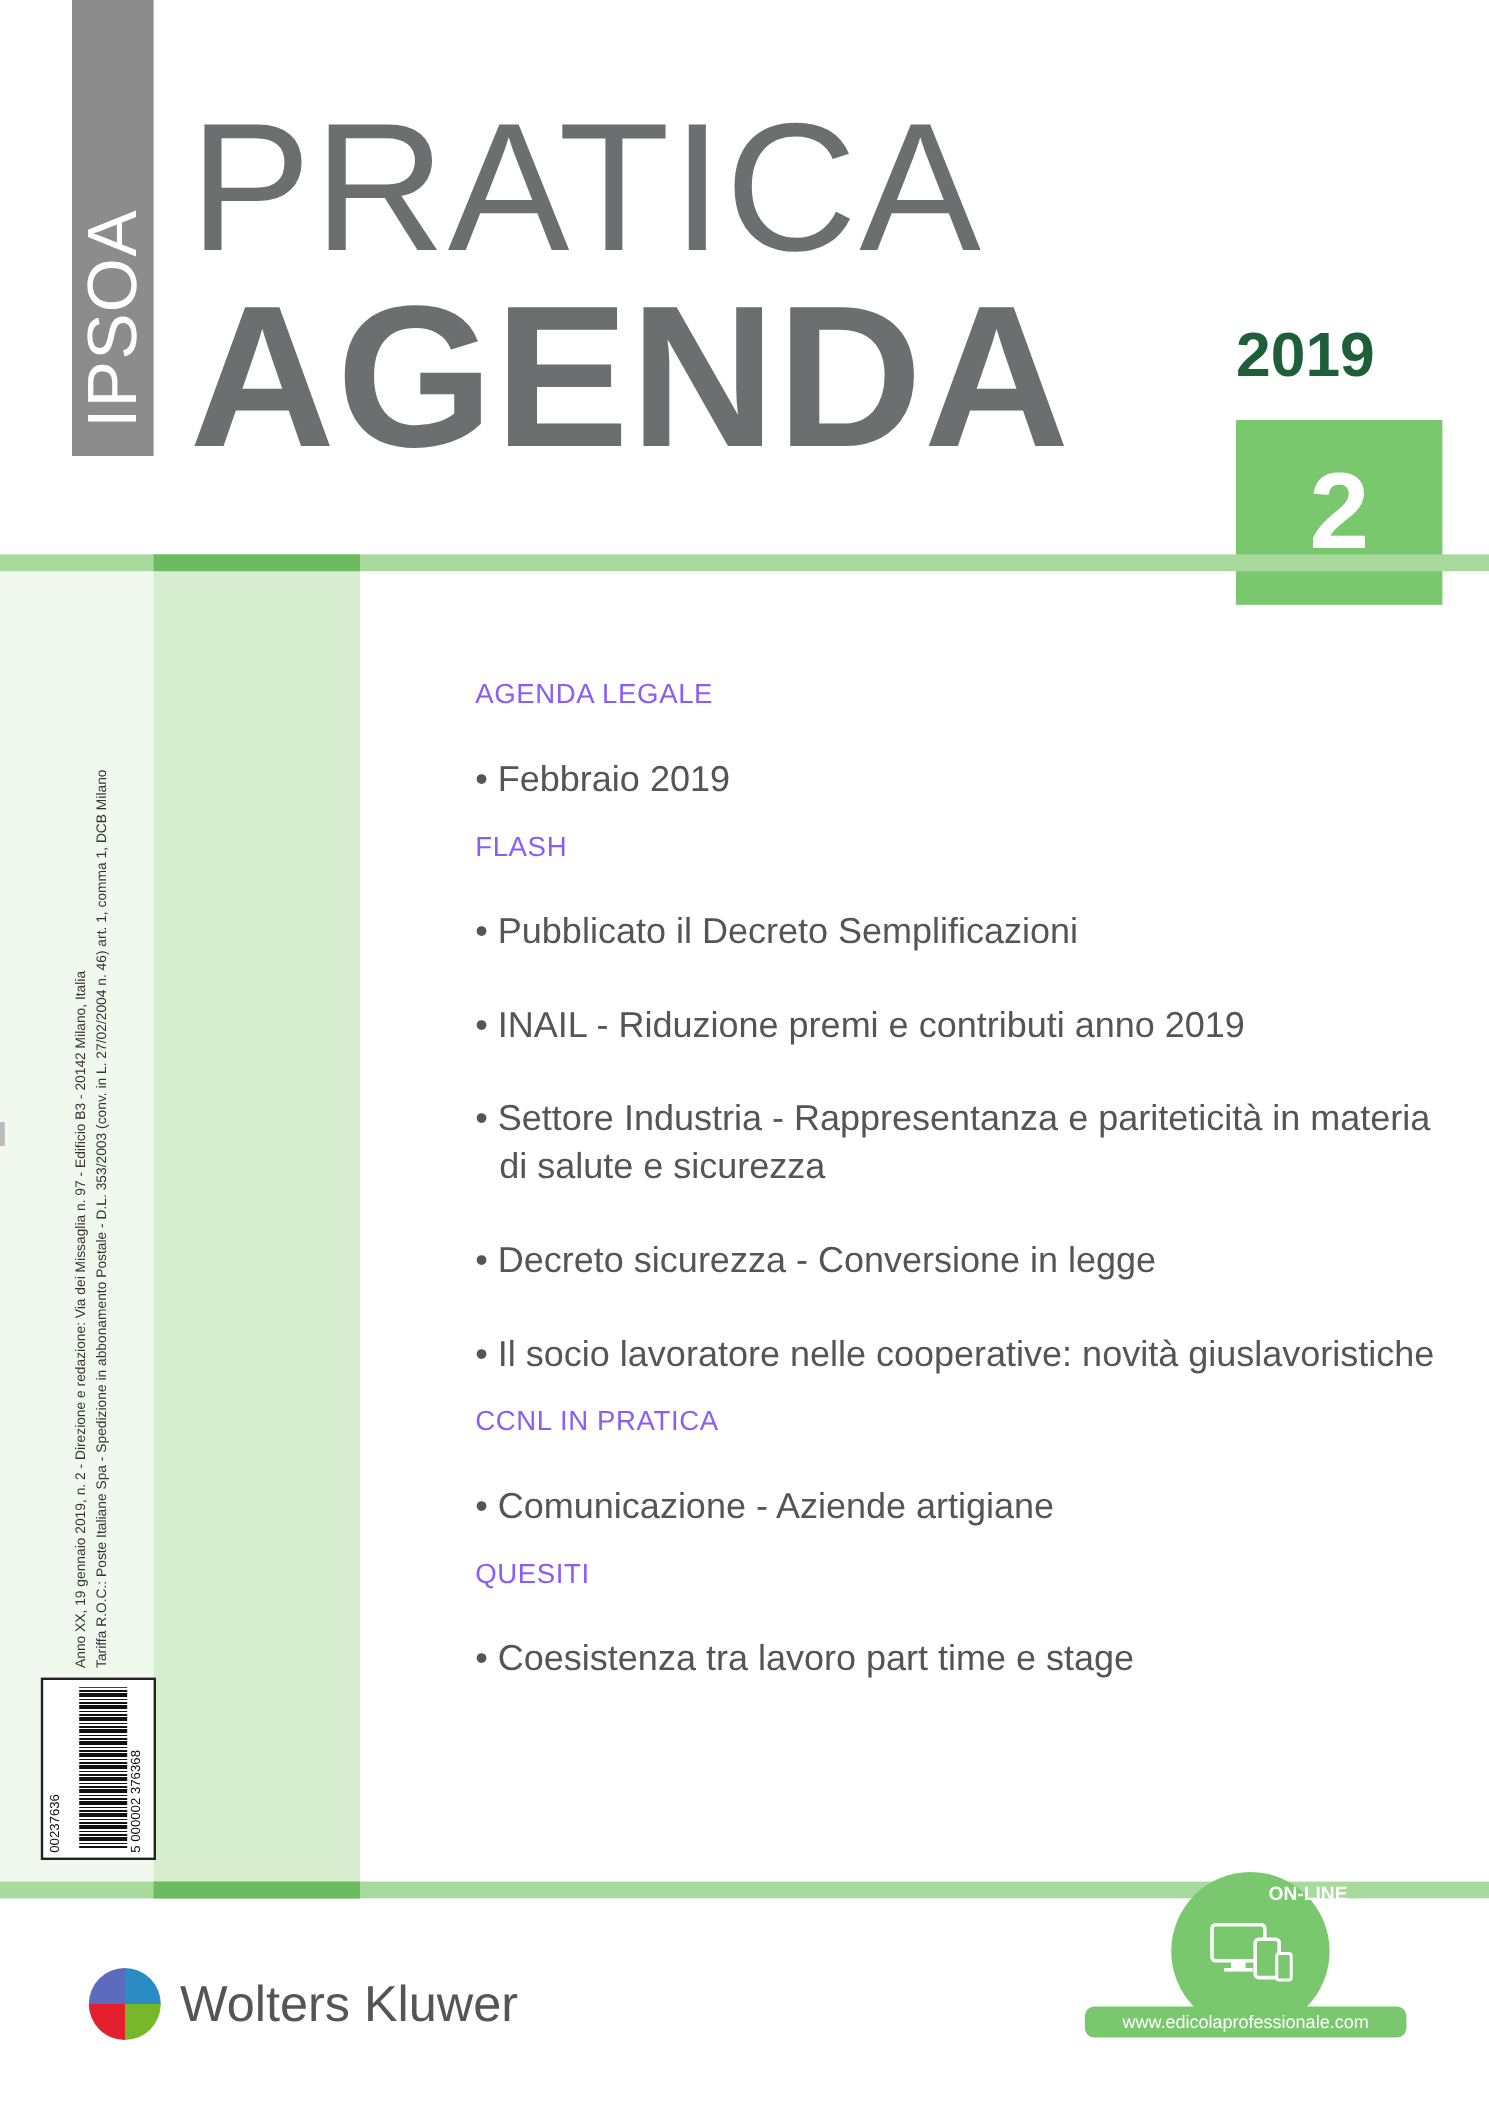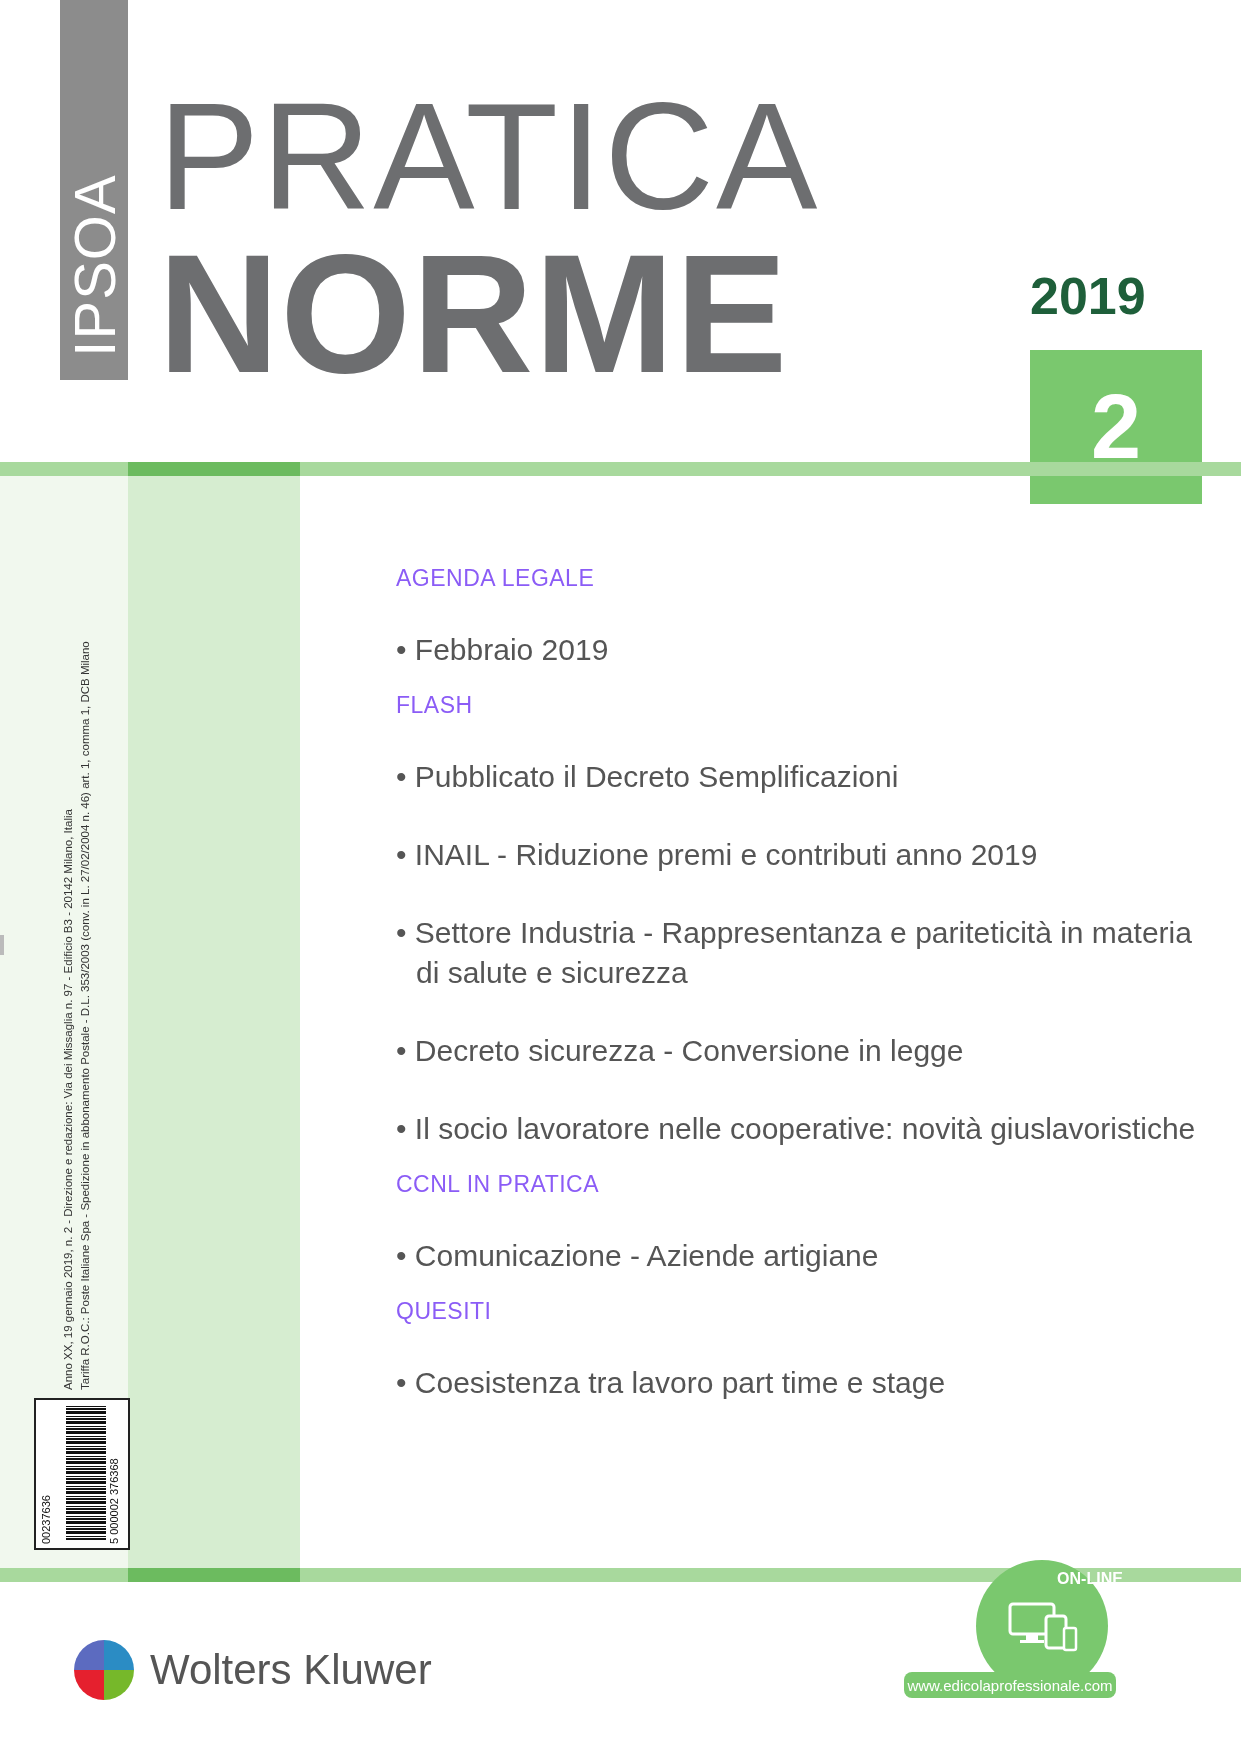--- a/index.html
+++ b/index.html
@@ -29,33 +29,33 @@
   #barcode-num2 span { position:absolute; left:0; top:144px; transform-origin:0 0; transform:rotate(-90deg); font-size:11px; white-space:nowrap; color:#111; }
   #toc { left:396px; top:565px; width:800px; }
   .sec-title { color:#8b5cf6; font-size:23px; letter-spacing:0.5px; margin:0 0 6px 0; }
   .item { color:#555; font-size:30px; line-height:40px; padding-left:20px; text-indent:-20px;margin-top:38px; }
   .section { margin-bottom:22px; }
   #wk-logo { left:74px; top:1640px; width:60px; height:60px; border-radius:50%; background:conic-gradient(#2b8cc4 0 25%, #76b82a 25% 50%, #e5202e 50% 75%, #5c6bc0 75% 100%); }
   #wk-text { left:150px; top:1646px; font-size:42px; color:#555; }
   #online-circle { left:976px; top:1560px; width:132px; height:132px; border-radius:50%; background:#7ac86e; }
   #online-label { left:1024px; top:1570px; width:132px; text-align:center; color:#fff; font-size:16px; font-weight:bold; }
   #online-icon { left:1006px; top:1600px; width:72px; height:56px; }
-  #url-pill { left:904px; top:1672px; width:212px; height:26px; border-radius:8px; background:#7ac86e; display:flex; align-items:center; justify-content:center; }
+  #url-pill { left:904px; top:1672px; width:268px; height:26px; border-radius:8px; background:#7ac86e; display:flex; align-items:center; justify-content:center; }
   #url-pill span { color:#fff; font-size:15px; }
   #left-edge-mark { left:0; top:935px; width:4px; height:20px; background:#bbb; }
 </style>
 </head>
 <body>
 
 <div class="abs" id="ipsoa-bar"></div>
 <div class="abs" id="ipsoa-text">
     <span>IPSOA</span>
   </div>
 <div class="abs" id="title-pratica">PRATICA</div>
-<div class="abs" id="title-lavoro">NORME</div>
+<div class="abs" id="title-lavoro">AGENDA</div>
 <div class="abs" id="year">2019</div>
 <div class="abs" id="issue-box">
     <span>2</span>
   </div>
 
 <div class="abs" id="left-panel"></div>
 <div class="abs" id="green-col"></div>
 <div class="abs" id="top-line-light"></div>
 <div class="abs" id="top-line-dark"></div>
 <div class="abs" id="bottom-line-light"></div>

